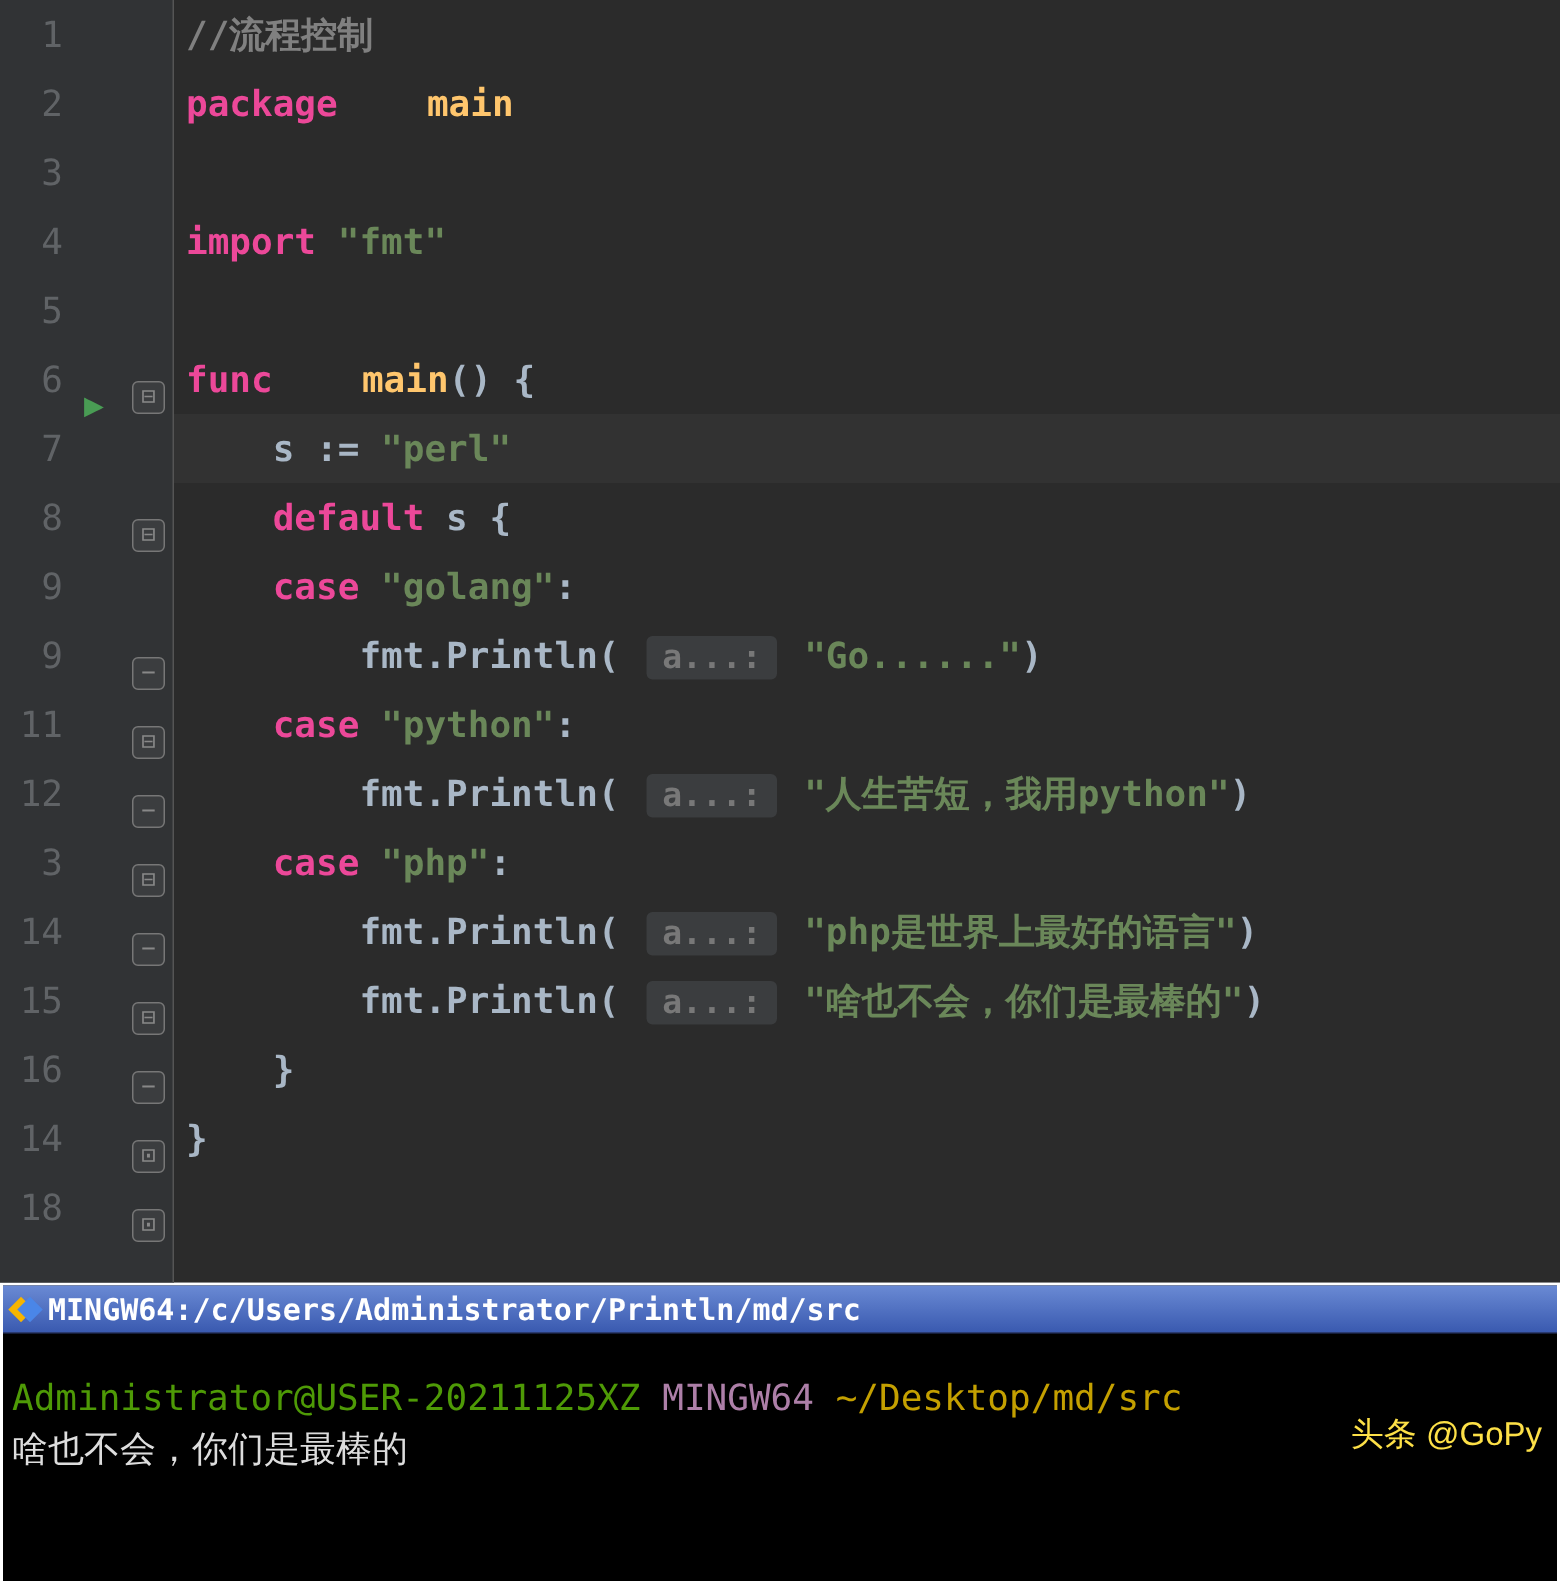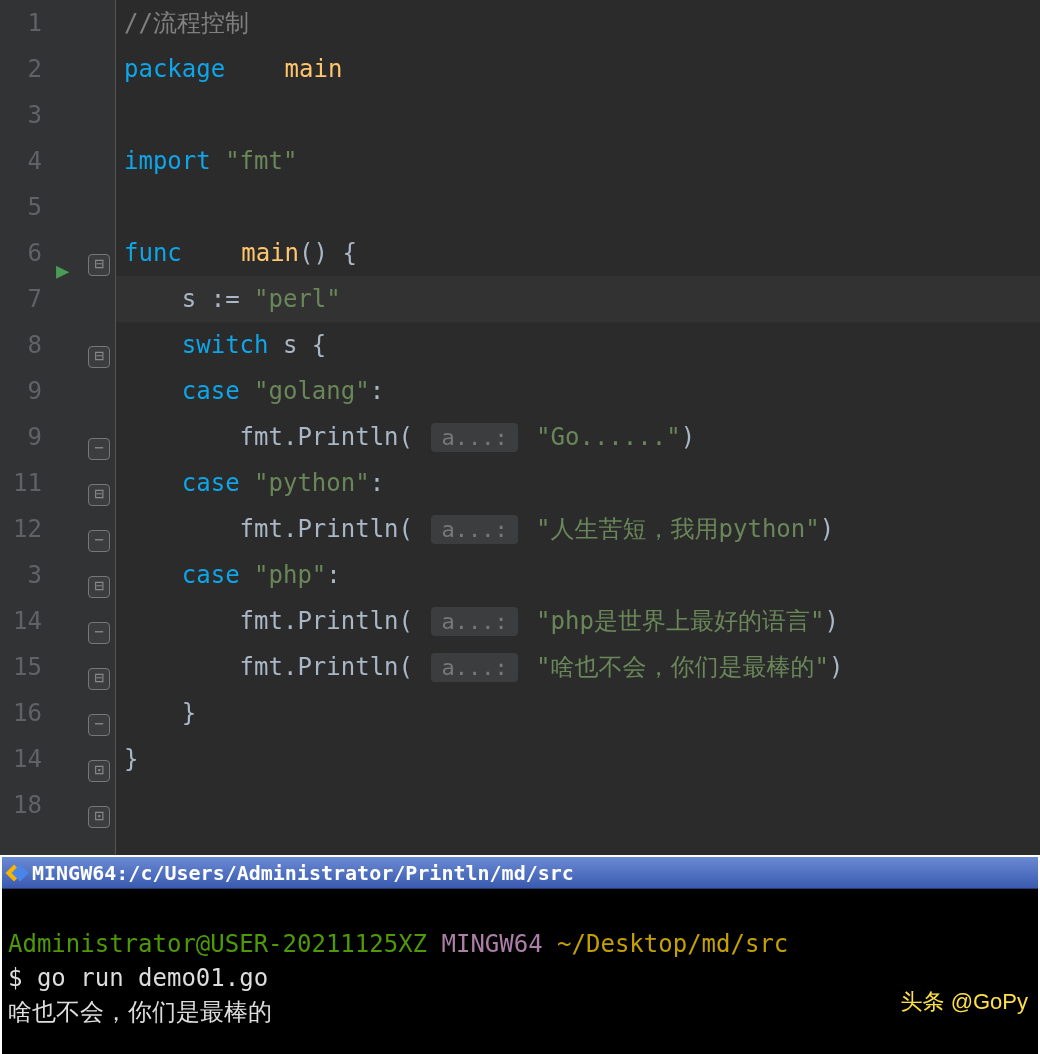--- a/index.html
+++ b/index.html
@@ -66,23 +66,23 @@
     .code-line { height: 46px; white-space: pre; }
     .highlight-line {
       position: absolute;
       top: 276px;
       left: 0;
       right: 0;
       height: 46px;
       background: #323232;
       z-index: 0;
     }
-    .code-line > * { position: relative; z-index: 1; }
+    .code-line > * { position: relative; z-index: 1; font-weight: bold; }
     .comment { color: #808080; }
-    .keyword { color: #0ea5e9; }
+    .keyword { color: #ec4899; }
     .string { color: #6a8759; }
     .identifier { color: #ffc66d; margin-left: 45px; }
     .plain { color: #a9b7c6; }
     .punct { color: #a9b7c6; }
     .hint {
       background: #3b3d3f;
       border-radius: 4px;
       padding: 2px 10px;
       color: #787878;
       font-size: 22px;
@@ -123,21 +123,21 @@
     }
     .term-icon::after {
       content: '';
       position: absolute;
       width: 12px; height: 12px;
       background: #4a86e8;
       transform: rotate(45deg);
       top: 3px; left: 6px;
     }
     .term-body {
-      padding: 38px 6px 6px 6px;
+      padding: 26px 6px 6px 6px;
       font-size: 24px;
       line-height: 34px;
       color: #ccc;
       font-family: 'Consolas', monospace;
       position: relative;
     }
     .t-green { color: #4e9a06; }
     .t-purple { color: #ad7fa8; }
     .t-yellow { color: #c4a000; }
     .t-white { color: #ddd; }
@@ -192,21 +192,21 @@
     </div>
   <div class="code">
     <div class="highlight-line"></div>
     <div class="code-line"><span class="comment">//流程控制</span></div>
     <div class="code-line"><span class="keyword">package </span><span class="identifier">main</span></div>
     <div class="code-line"></div>
     <div class="code-line"><span class="keyword">import </span><span class="string">"fmt"</span></div>
     <div class="code-line"></div>
     <div class="code-line"><span class="keyword">func </span><span class="identifier">main</span><span class="punct">() {</span></div>
     <div class="code-line"><span class="plain">    s := </span><span class="string">"perl"</span></div>
-    <div class="code-line"><span class="keyword">    switch </span><span class="plain">s {</span></div>
+    <div class="code-line"><span class="keyword">    default </span><span class="plain">s {</span></div>
     <div class="code-line"><span class="keyword">    case </span><span class="string">"golang"</span><span class="punct">:</span></div>
     <div class="code-line"><span class="plain">        fmt.Println( </span><span class="hint">a...:</span><span class="string"> "Go......"</span><span class="punct">)</span></div>
     <div class="code-line"><span class="keyword">    case </span><span class="string">"python"</span><span class="punct">:</span></div>
     <div class="code-line"><span class="plain">        fmt.Println( </span><span class="hint">a...:</span><span class="string"> "人生苦短，我用python"</span><span class="punct">)</span></div>
     <div class="code-line"><span class="keyword">    case </span><span class="string">"php"</span><span class="punct">:</span></div>
     <div class="code-line"><span class="plain">        fmt.Println( </span><span class="hint">a...:</span><span class="string"> "php是世界上最好的语言"</span><span class="punct">)</span></div>
     <div class="code-line"><span class="plain">        fmt.Println( </span><span class="hint">a...:</span><span class="string"> "啥也不会，你们是最棒的"</span><span class="punct">)</span></div>
     <div class="code-line"><span class="plain">    }</span></div>
     <div class="code-line"><span class="plain">}</span></div>
   </div>
@@ -219,19 +219,16 @@
       <span>:/c/Users/Administrator/Println/md/src</span>
   </div>
   <div class="term-body">
     <div>
       <span class="t-green">Administrator@USER-20211125XZ</span>
       <span> </span>
       <span class="t-purple">MINGW64</span>
       <span> </span>
       <span class="t-yellow">~/Desktop/md/src</span>
     </div>
-    <div>
-      <span class="t-white">$ </span><span class="t-white">go run demo01.go</span>
-    </div>
     <div class="t-white">啥也不会，你们是最棒的</div>
     <div class="watermark">头条 @GoPy</div>
   </div>
 </div>
 
 </body></html>

